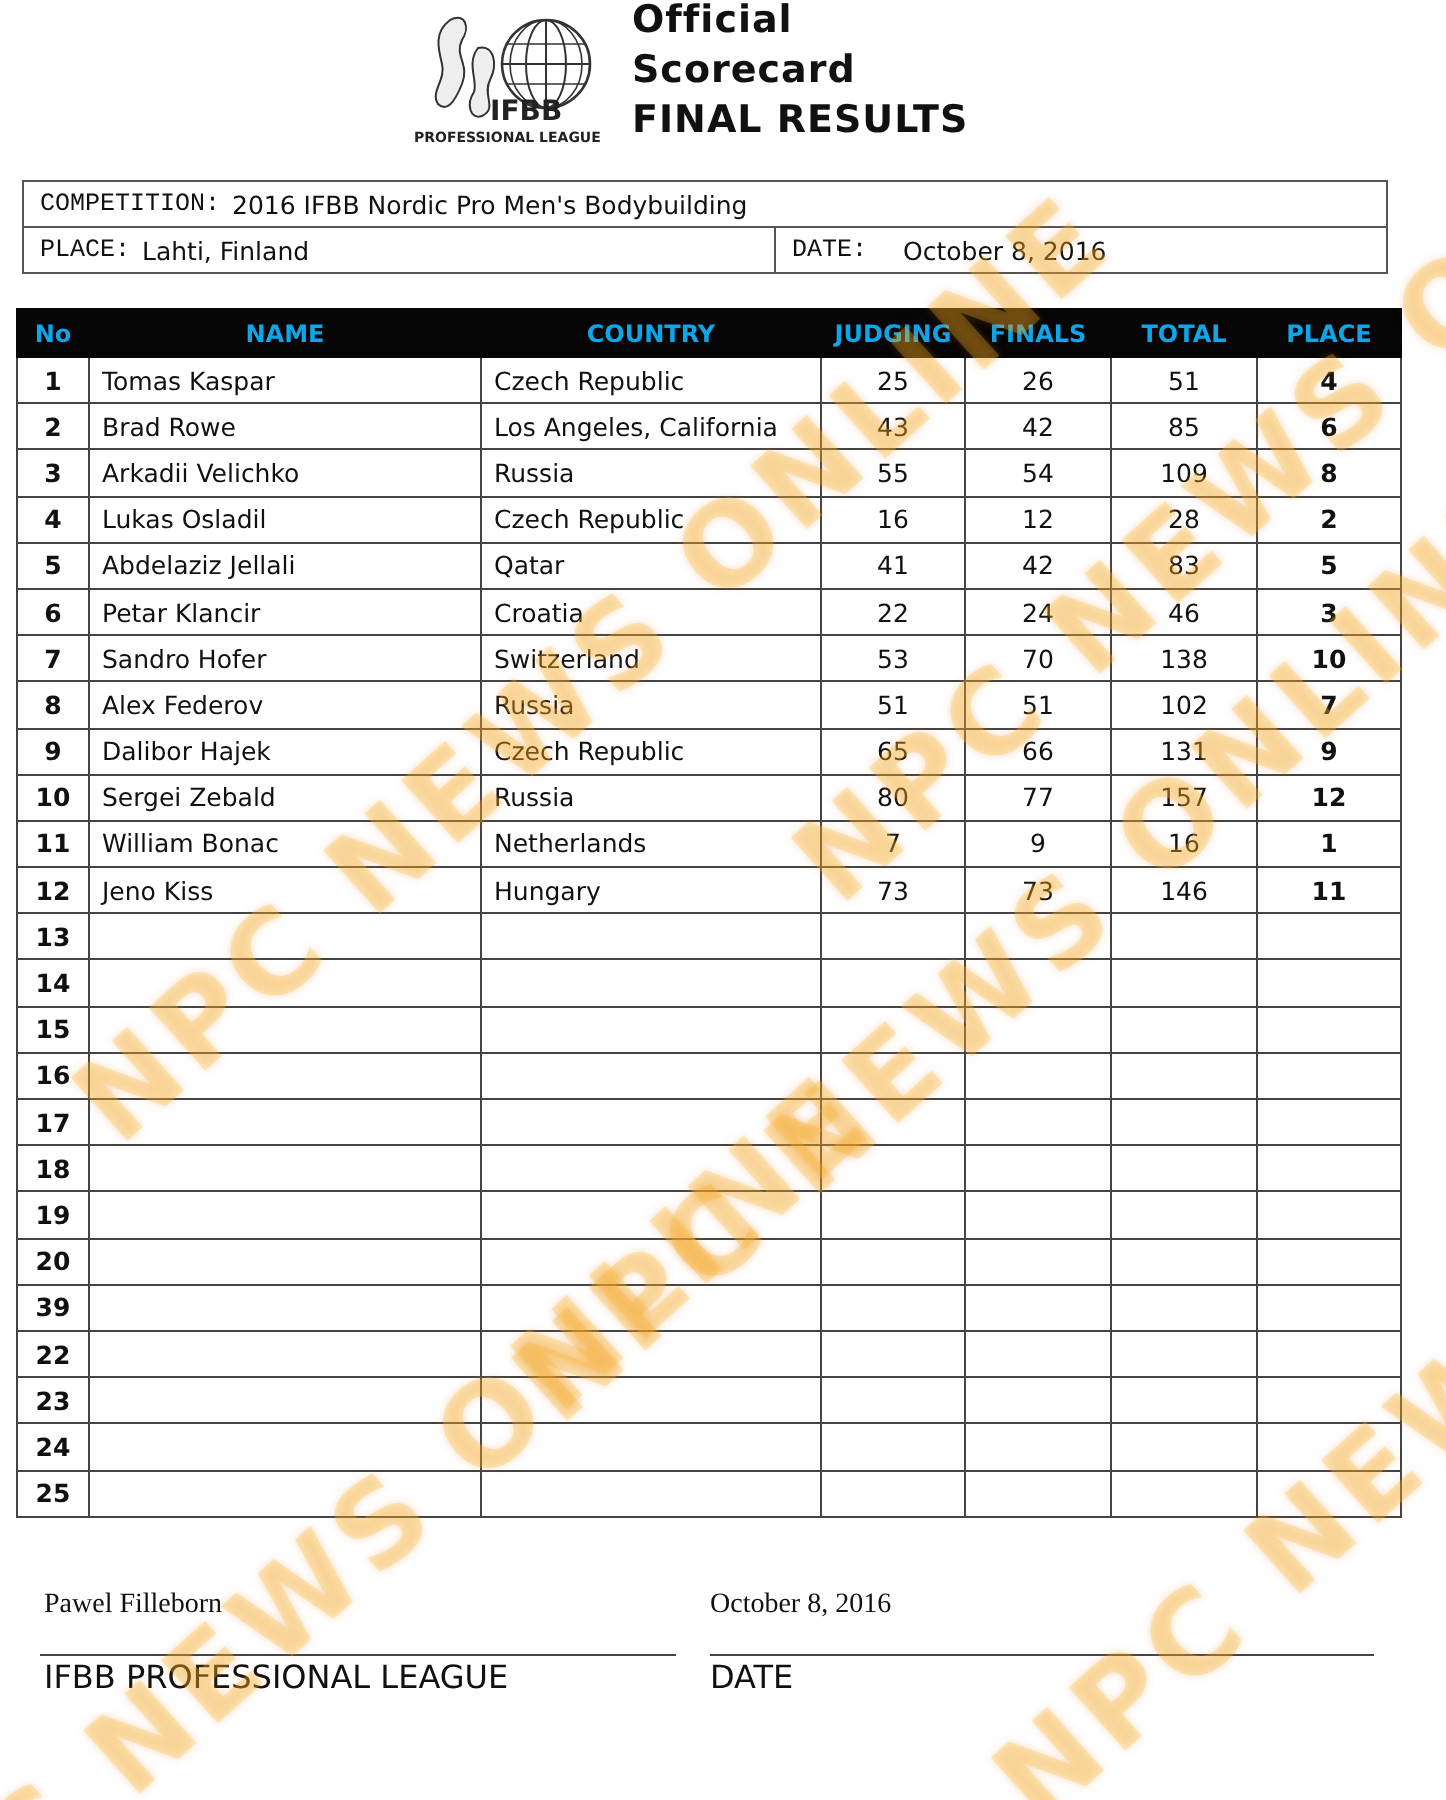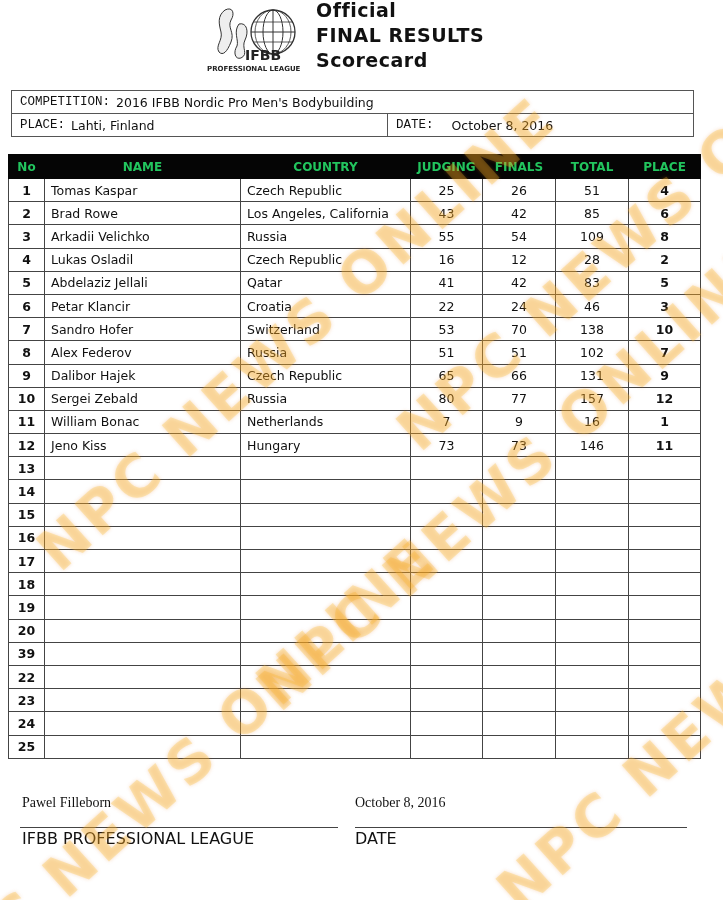--- a/index.html
+++ b/index.html
@@ -10,21 +10,21 @@
   .title-block{position:absolute;left:116px;top:-2px;}
   .title-line{font-family:"DejaVu Sans",sans-serif;font-weight:bold;font-size:19px;line-height:25px;color:#111;letter-spacing:0.5px;}
   .info{position:absolute;left:11px;top:90px;width:681px;border:1px solid #555;}
   .info-row{display:flex;height:22px;align-items:center;font-size:12.5px;}
   .info-row + .info-row{border-top:1px solid #555;text-align:center;}
   .info-cell{padding-left:8px;height:100%;display:flex;align-items:center;}
   .info-cell.date{border-left:1px solid #555;width:306px;box-sizing:border-box;}
   .info-cell .lbl{margin-right:6px;font-family:Liberation Mono, monospace;}
   .info-cell.date .lbl{margin-right:18px;}
   table.results{position:absolute;left:8px;top:154px;border-collapse:collapse;table-layout:fixed;width:692px;font-size:12.5px;}
-  table.results th{background:#050505;color:#22c55e;font-weight:bold;height:23px;font-size:12px;text-align:center;padding:0;border:1px solid #050505;}
+  table.results th{background:#050505;color:#0ea5e9;font-weight:bold;height:23px;font-size:12px;text-align:center;padding:0;border:1px solid #050505;}
   table.results td{border:1px solid #444;height:22.2px;padding:0;}
   td.no{text-align:center;font-weight:bold;}
   td.name,td.country{padding-left:6px !important;}
   td.num{text-align:center;}
   td.place{text-align:center;font-weight:bold;}
   .sig{position:absolute;font-family:"Liberation Serif",serif;font-size:14px;}
   .sig-line{position:absolute;height:1px;background:#444;}
   .sig-label{position:absolute;font-size:16px;}
 </style>
 </head>
@@ -39,22 +39,22 @@
     <line x1="48" y1="20" x2="88" y2="20" stroke="#333" stroke-width="0.8"></line>
     <line x1="48" y1="40" x2="88" y2="40" stroke="#333" stroke-width="0.8"></line>
     <line x1="68" y1="8" x2="68" y2="52" stroke="#333" stroke-width="1"></line>
     <path d="M20 8 C 28 4, 30 12, 26 18 C 22 26, 30 30, 26 40 C 22 50, 18 54, 14 50 C 10 44, 18 38, 16 30 C 14 22, 12 14, 20 8 Z" fill="#eee" stroke="#333" stroke-width="1"></path>
     <path d="M34 22 C 42 20, 44 30, 40 38 C 36 46, 44 52, 36 56 C 30 58, 28 50, 32 44 C 34 38, 28 30, 34 22 Z" fill="#eee" stroke="#333" stroke-width="1"></path>
     <text x="40" y="58" font-family="DejaVu Sans, sans-serif" font-weight="bold" font-size="14" fill="#222">IFBB</text>
     <text x="2" y="69" font-family="DejaVu Sans, sans-serif" font-weight="bold" font-size="7" fill="#222">PROFESSIONAL LEAGUE</text>
   </svg>
   <div class="title-block">
     <div class="title-line">Official</div>
+    <div class="title-line">Scorecard</div>
     <div class="title-line">FINAL RESULTS</div>
-    <div class="title-line">Scorecard</div>
   </div>
 </div>
 
 <div class="info">
   <div class="info-row">
     <div class="info-cell">
       <span class="lbl">COMPETITION:</span>
       <span>2016 IFBB Nordic Pro Men's Bodybuilding</span>
     </div>
   </div>

